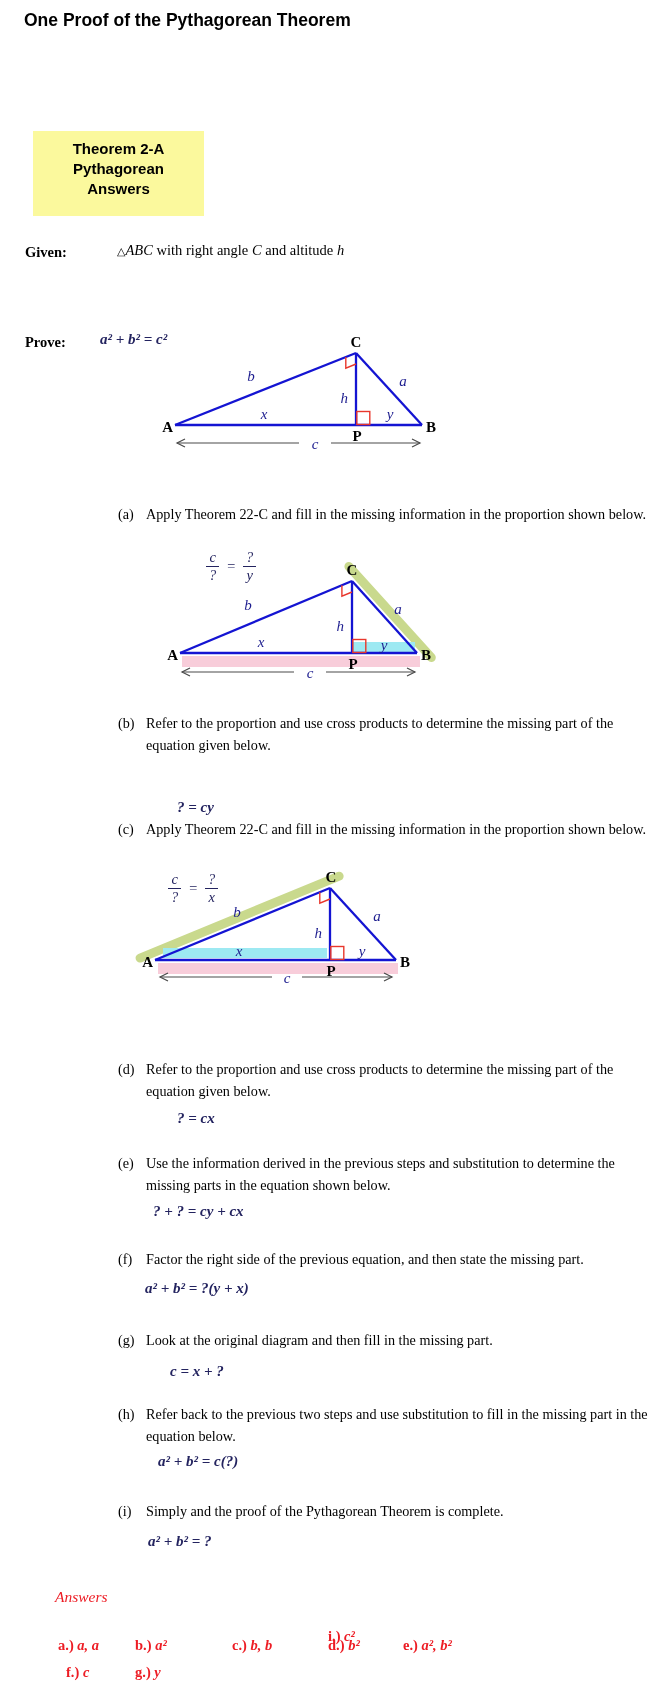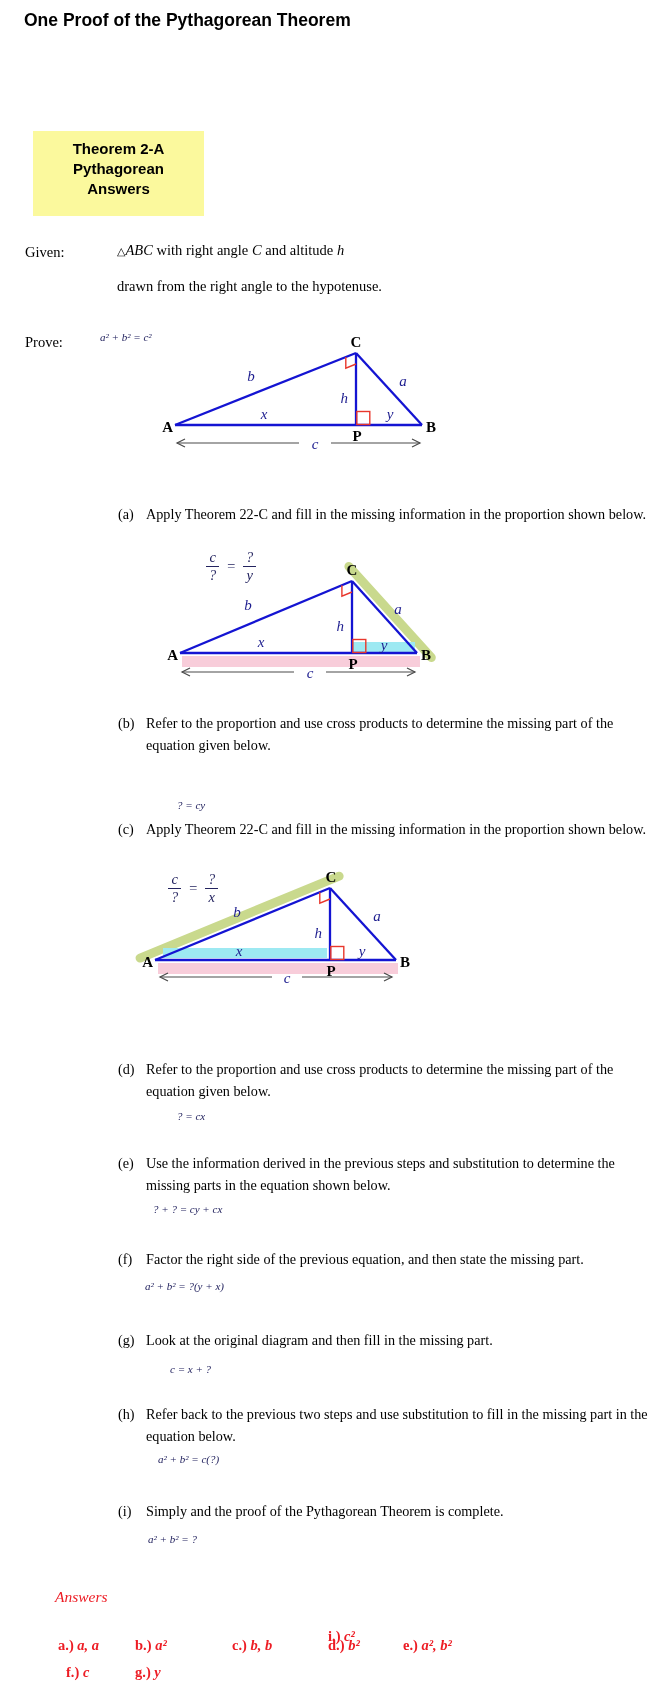--- a/index.html
+++ b/index.html
@@ -8,24 +8,24 @@
   .abs{position:absolute;}
   .title{left:24px;top:10px;font-family:"Liberation Sans",sans-serif;
          font-weight:bold;font-size:17.5px;}
   .intro{left:25px;top:52px;width:548px;font-size:14.2px;line-height:20px;}
   .theorem-box{left:33px;top:131px;width:171px;height:77px;background:var(--box-yellow);
                text-align:center;padding-top:8px;box-sizing:content-box;}
   .theorem-box div{font-family:Liberation Sans, sans-serif;font-weight:bold;
                    font-size:15px;line-height:20px;}
   .theorem-statement{left:210px;top:139px;width:436px;font-weight:bold;
                      font-size:14.2px;line-height:20px;}
-  .gp-label{left:25px;font-size:14.5px;}
+  .gp-label{left:25px;font-size:14.5px;font-weight:bold;}
   .gp-text{left:117px;font-size:14.5px;}
   .tri-sym{font-size:11px;}
-  .math{font-style:italic;color:var(--math-navy);font-size:11px;white-space:pre;}
+  .math{font-style:italic;color:var(--math-navy);font-size:15px;white-space:pre;font-weight:bold;}
   .q{left:118px;width:540px;display:flex;font-size:14.2px;line-height:22px;}
   .qtag{width:28px;flex:0 0 28px;}
   .qtext{width:505px;}
   .prop{display:flex;align-items:center;gap:7px;font-style:italic;
         color:var(--math-navy);font-size:14.5px;line-height:17px;}
   .frac{display:inline-flex;flex-direction:column;align-items:center;}
   .frac .num{padding:0 3px;border-bottom:1.2px solid var(--math-navy);}
   .frac .den{padding:0 3px;}
   .answers-heading{left:55px;top:1588px;font-style:italic;color:var(--answer-red);
                    font-size:15.5px;}
@@ -48,21 +48,20 @@
 
 
   <div class="abs theorem-box">
     <div>Theorem 2-A</div>
     <div>Pythagorean</div>
     <div>Answers</div>
   </div>
 
   <div class="abs gp-label" style="top:244px">Given:</div>
   <div class="abs gp-text" style="top:242px"><span class="tri-sym">△</span><i>ABC</i><span> with right angle </span><i>C</i><span> and altitude </span><i>h</i></div>
-  <div class="abs gp-text" style="top:278px">drawn from the right angle to the hypotenuse.</div>
 
   <div class="abs gp-label" style="top:334px">Prove:</div>
   <div class="abs math" style="left:100px;top:331px">a² + b² = c²</div>
 
   <svg class="abs" style="left:140px;top:330px" width="320" height="128" viewBox="140 330 320 128">
     <line class="tline" x1="175" y1="425" x2="422" y2="425"></line>
     <line class="tline" x1="175" y1="425" x2="356" y2="353"></line>
     <line class="tline" x1="356" y1="353" x2="422" y2="425"></line>
     <line class="tline" x1="356" y1="353" x2="356" y2="425"></line>
     <rect class="rmark" x="356.8" y="411.5" width="13" height="13"></rect>

